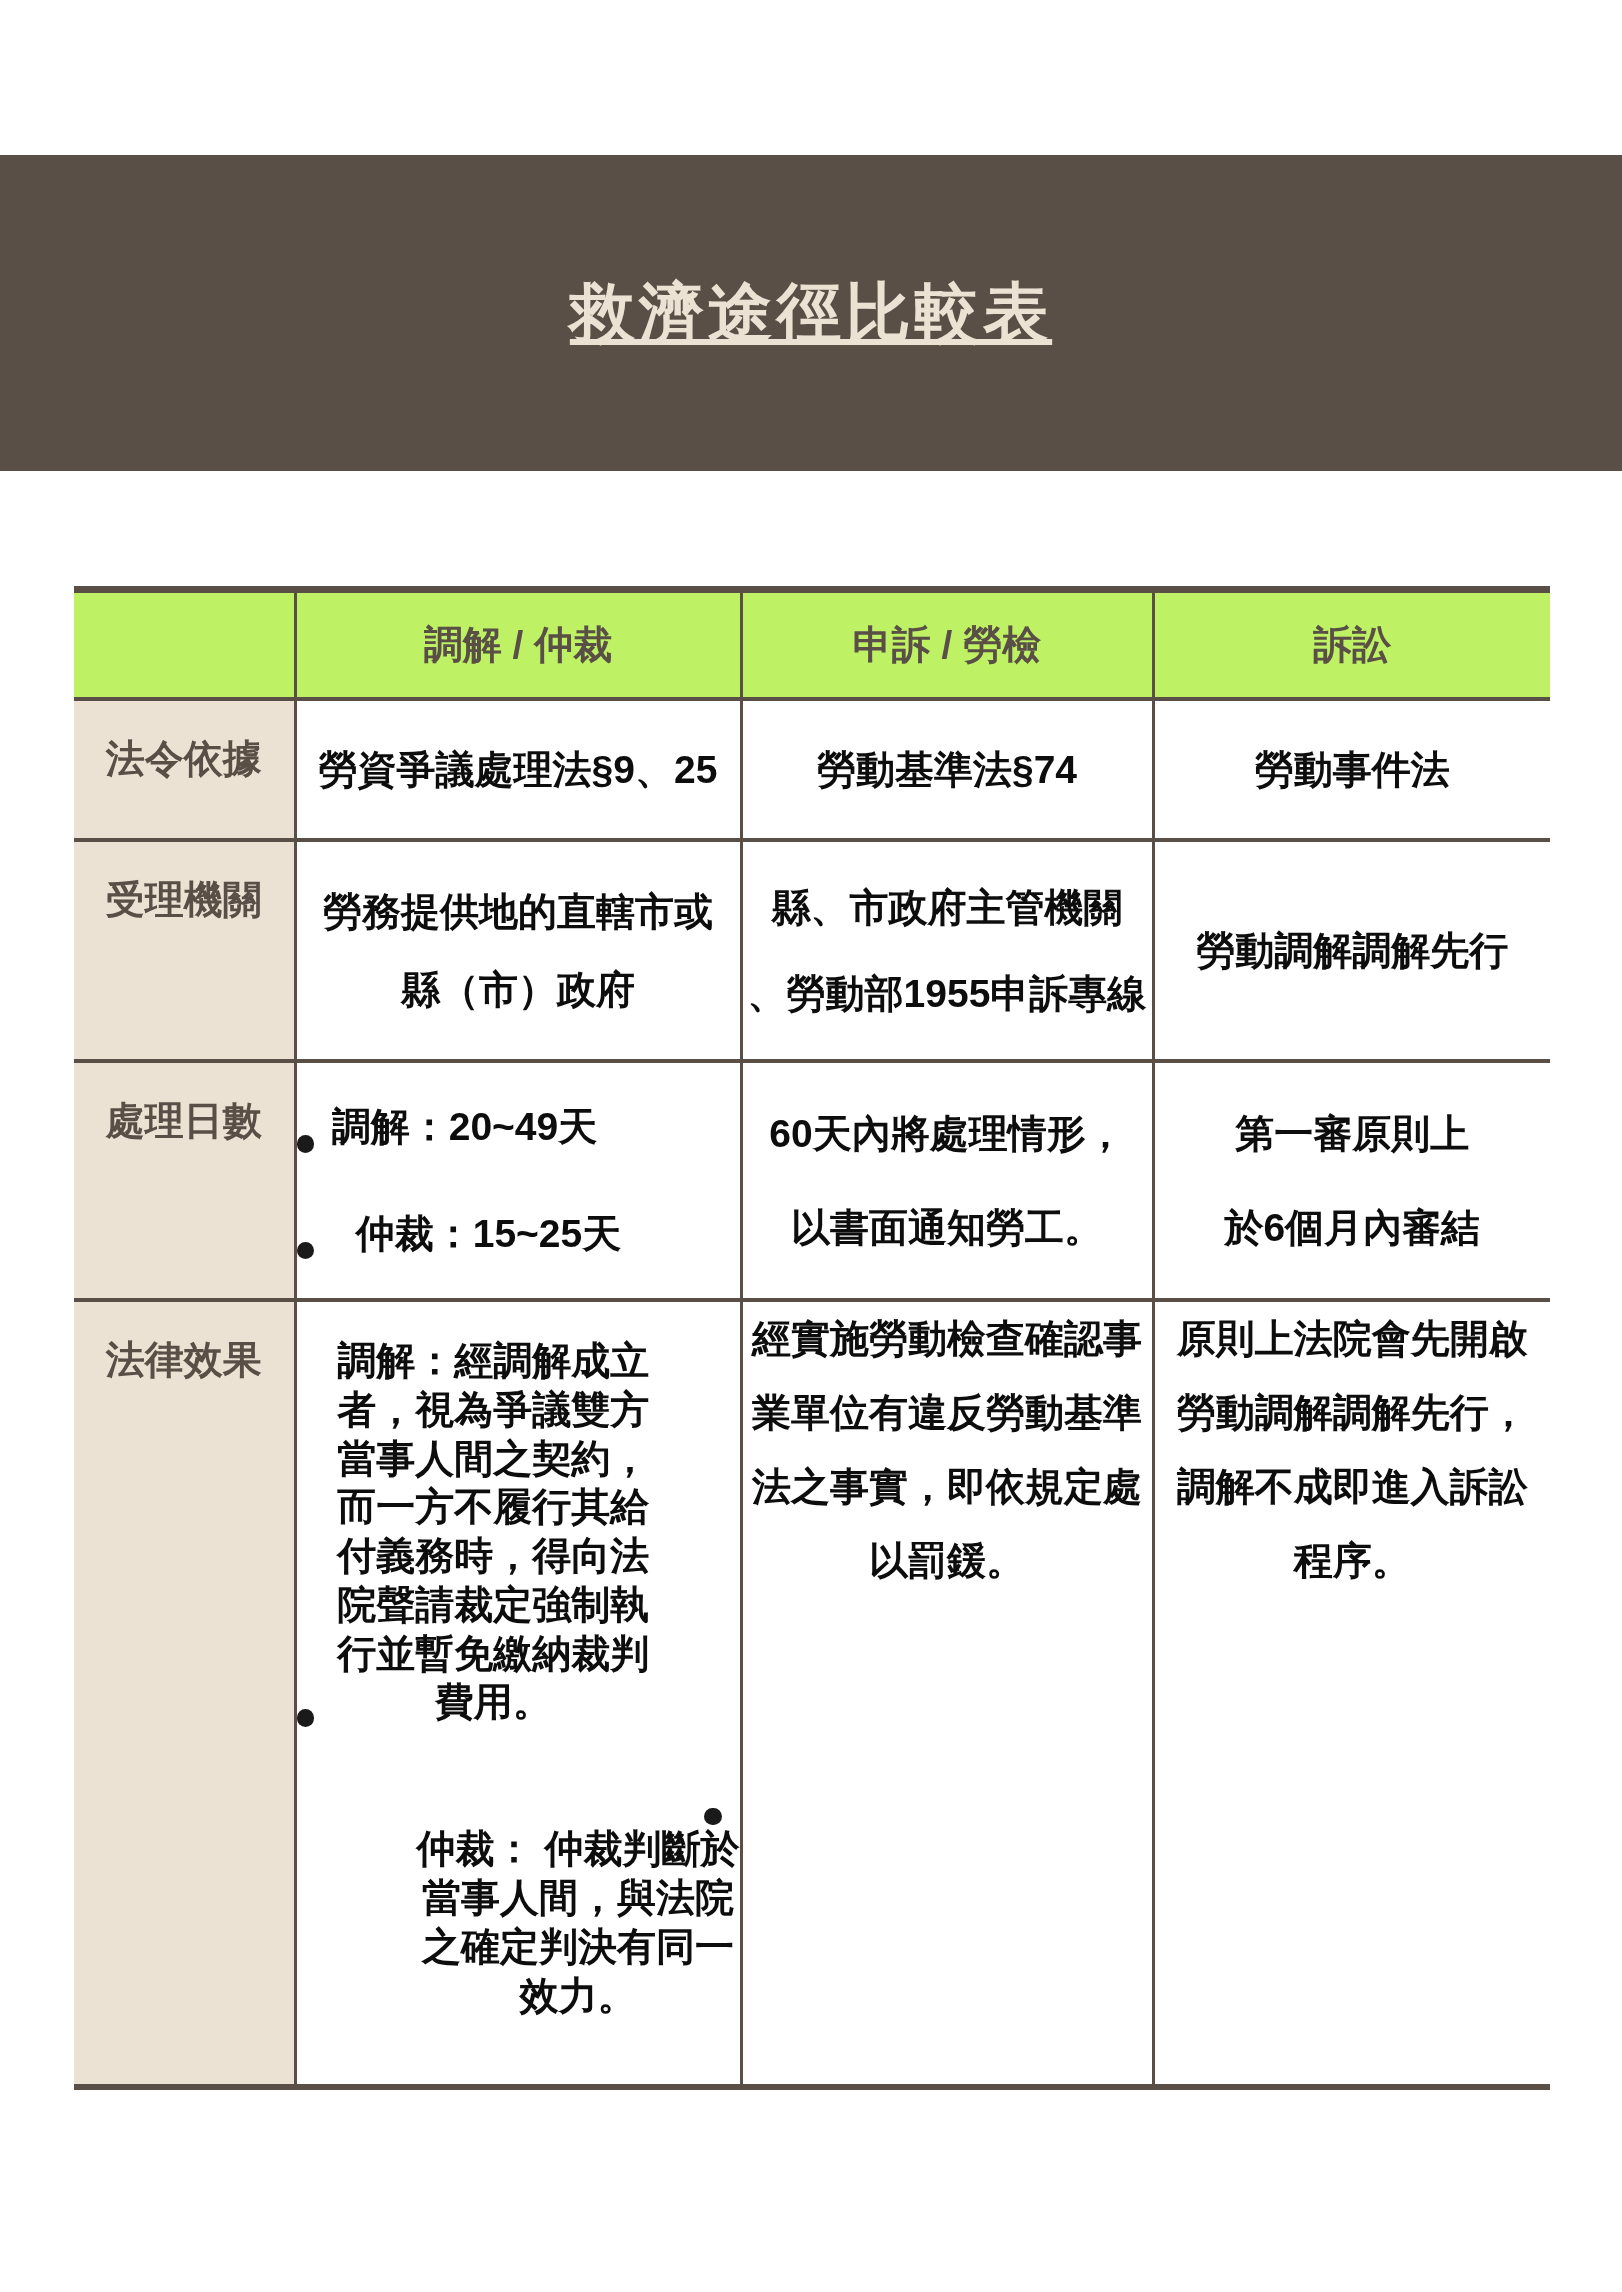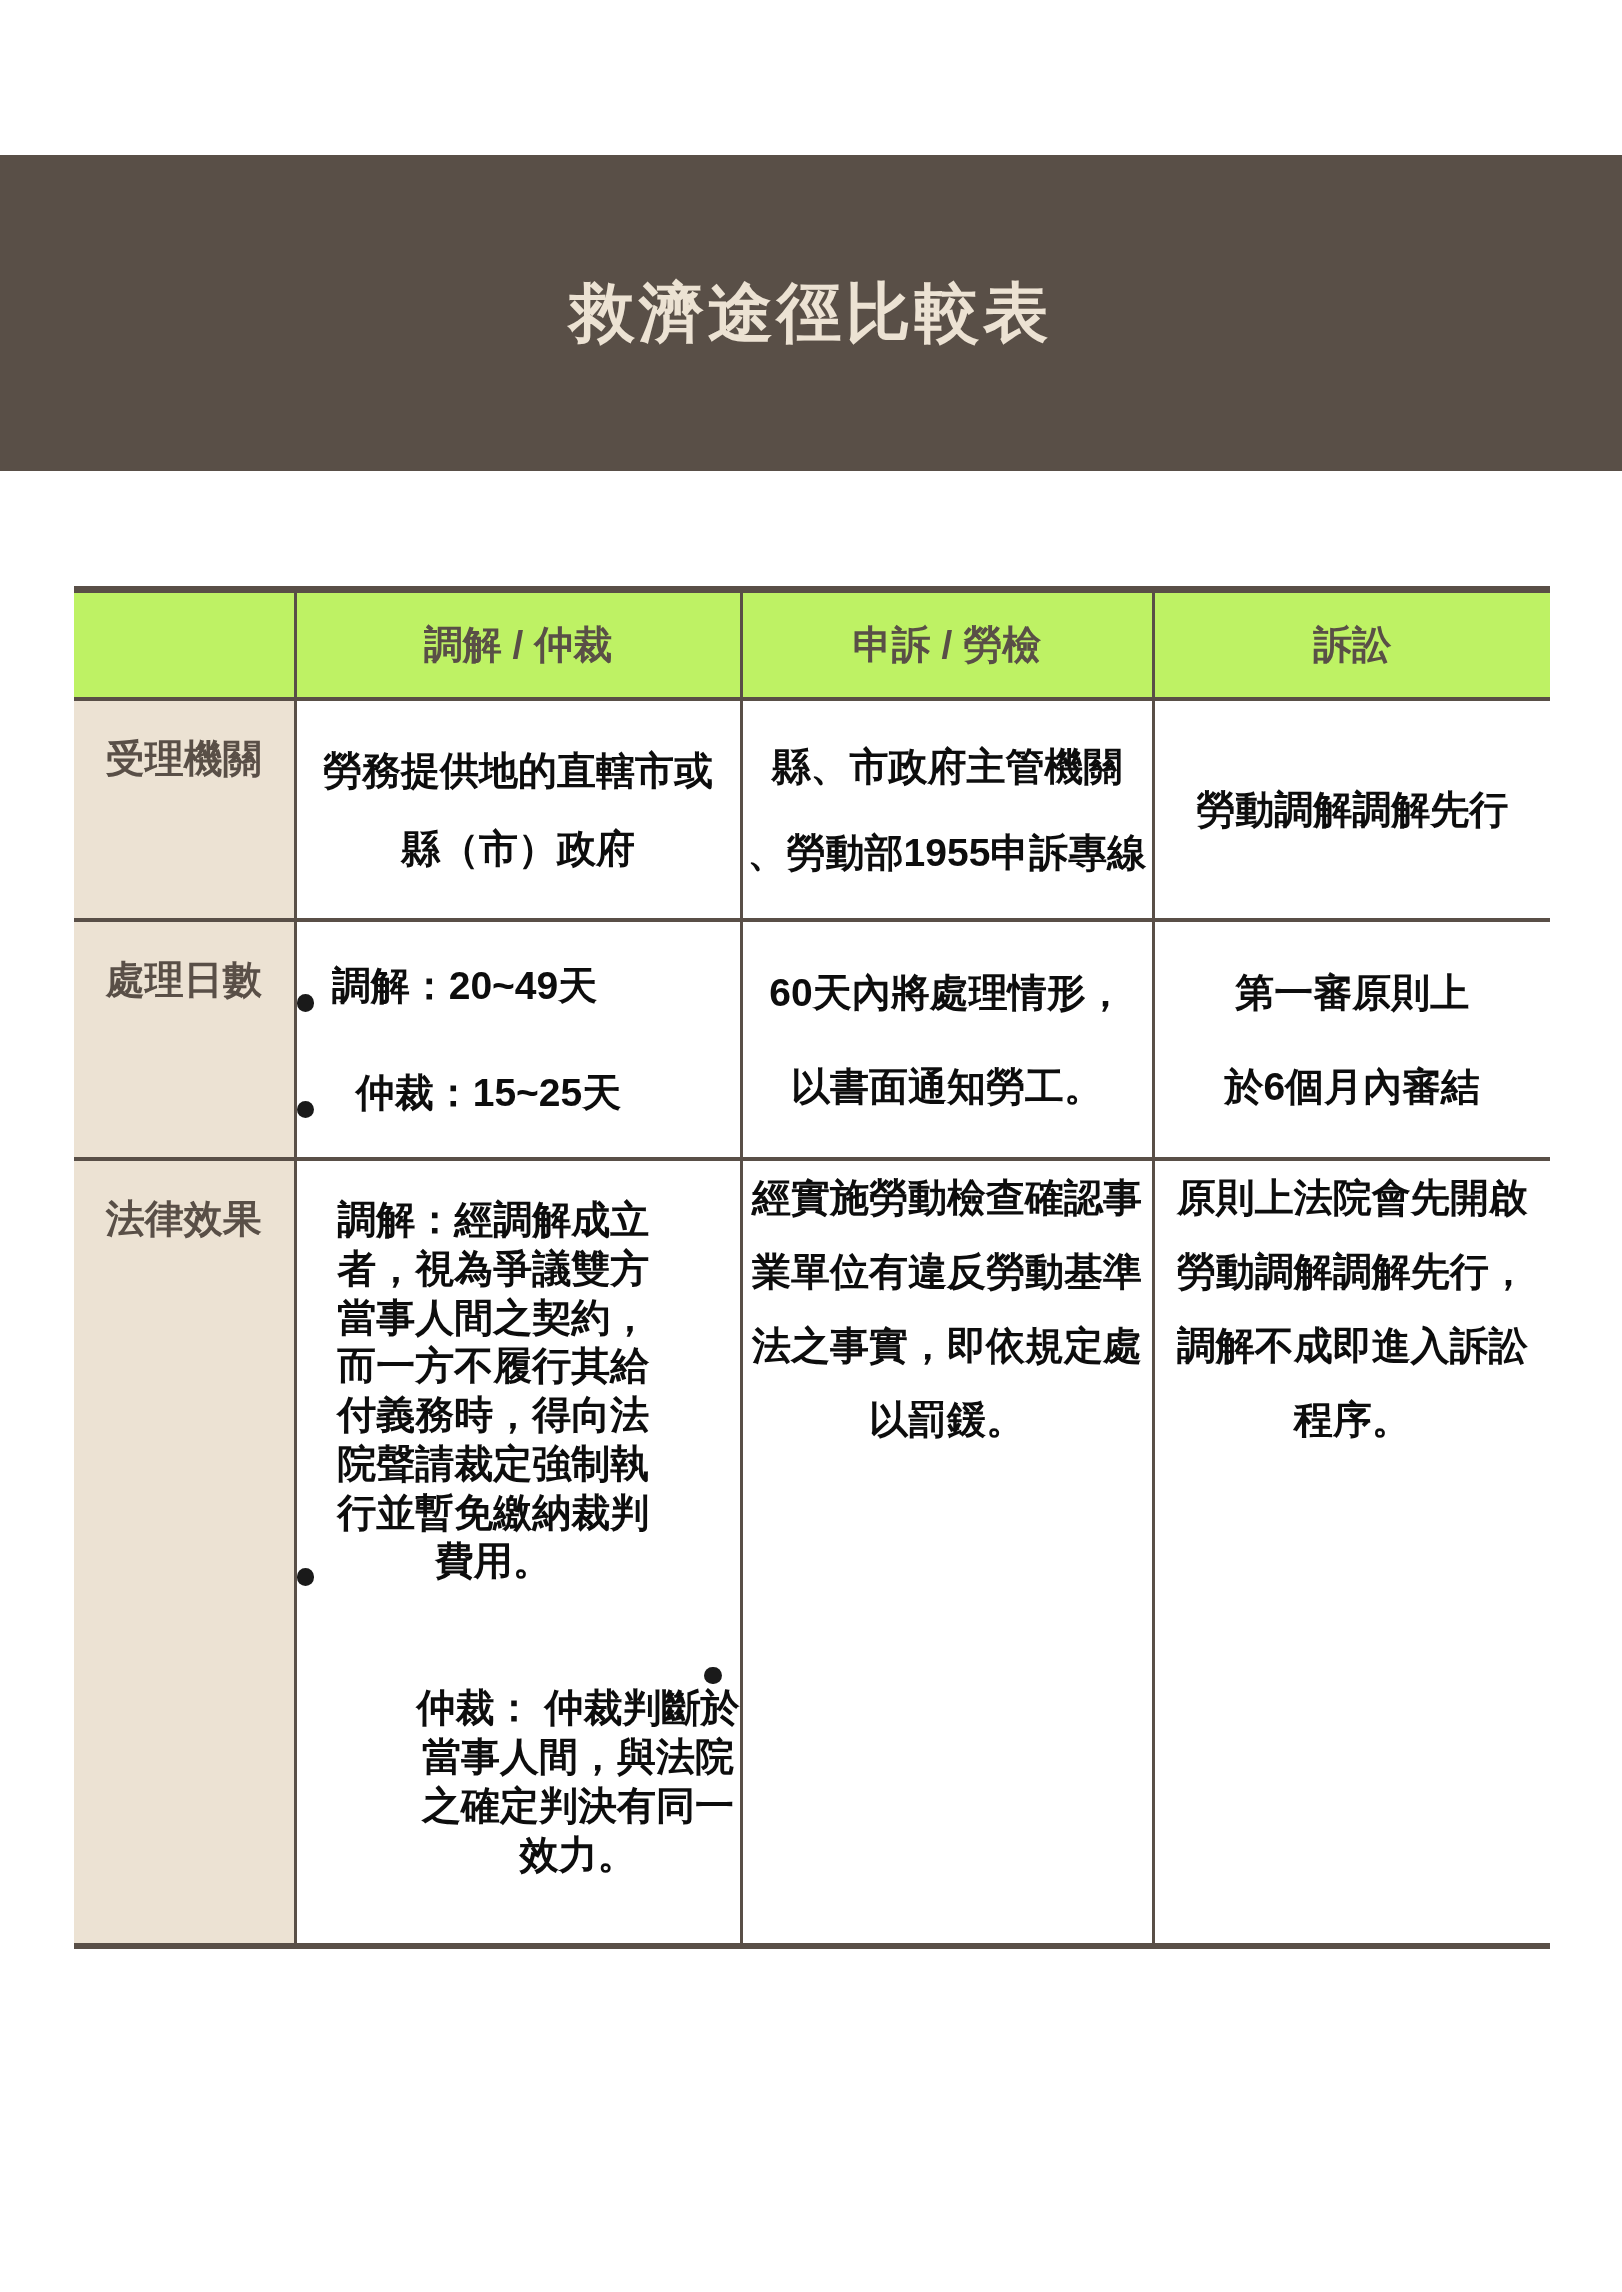--- a/index.html
+++ b/index.html
@@ -25,20 +25,21 @@
     background: #594f47;
     display: flex;
     align-items: center;
     justify-content: center;
   }
   .banner .title {
     color: #ece2d3;
     font-size: 65px;
     font-weight: 700;
     letter-spacing: 3.9px;
+    text-decoration: underline;
   }
   
   table.cmp {
     position: absolute;
     left: 74px;
     top: 586px;
     width: 1475px;
     border-collapse: collapse;
     table-layout: fixed;
     border-top: 7.8px solid #594f47;
@@ -144,20 +145,26 @@
     </colgroup>
     <thead>
       <tr>
         <th></th>
         <th>調解 / 仲裁</th>
         <th>申訴 / 勞檢</th>
         <th>訴訟</th>
       </tr>
     </thead>
     <tbody>
+      <tr class="row-law">
+        <th>法令依據</th>
+        <td>勞資爭議處理法§9、25</td>
+        <td>勞動基準法§74</td>
+        <td>勞動事件法</td>
+      </tr>
       <tr class="row-org">
         <th>受理機關</th>
         <td class="pre lh-org">勞務提供地的直轄市或
 縣（市）政府</td>
         <td class="pre lh-org-b">縣、市政府主管機關
 、勞動部1955申訴專線</td>
         <td>勞動調解調解先行</td>
       </tr>
       <tr class="row-days">
         <th>處理日數</th>

